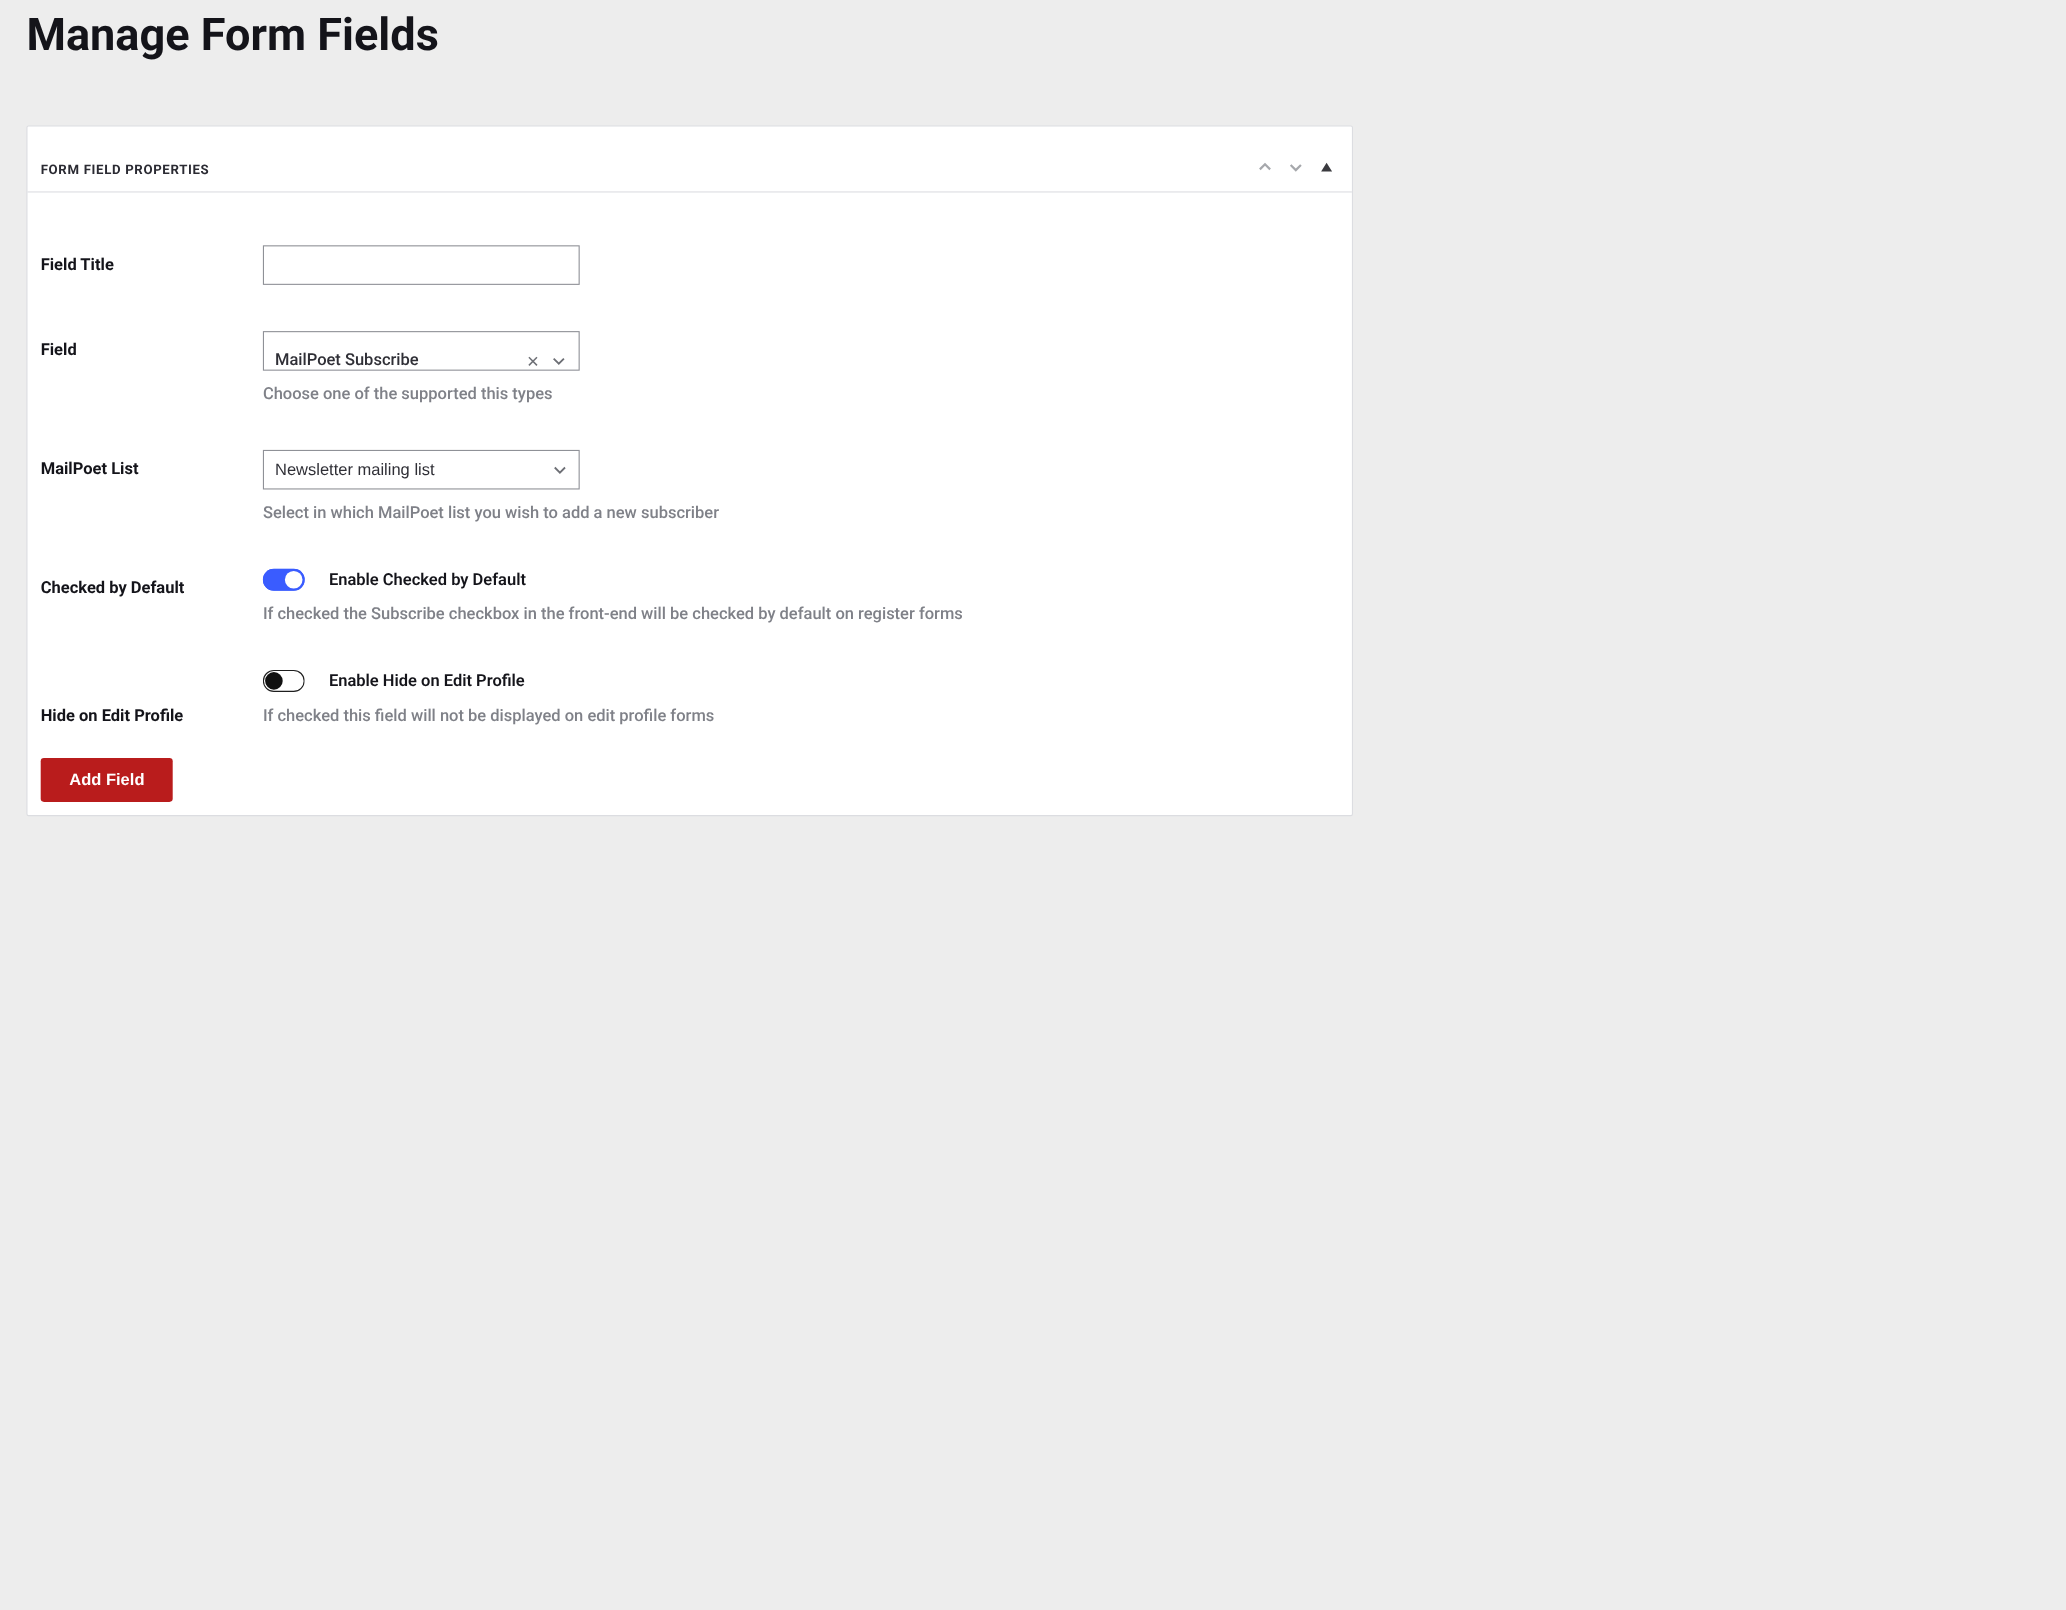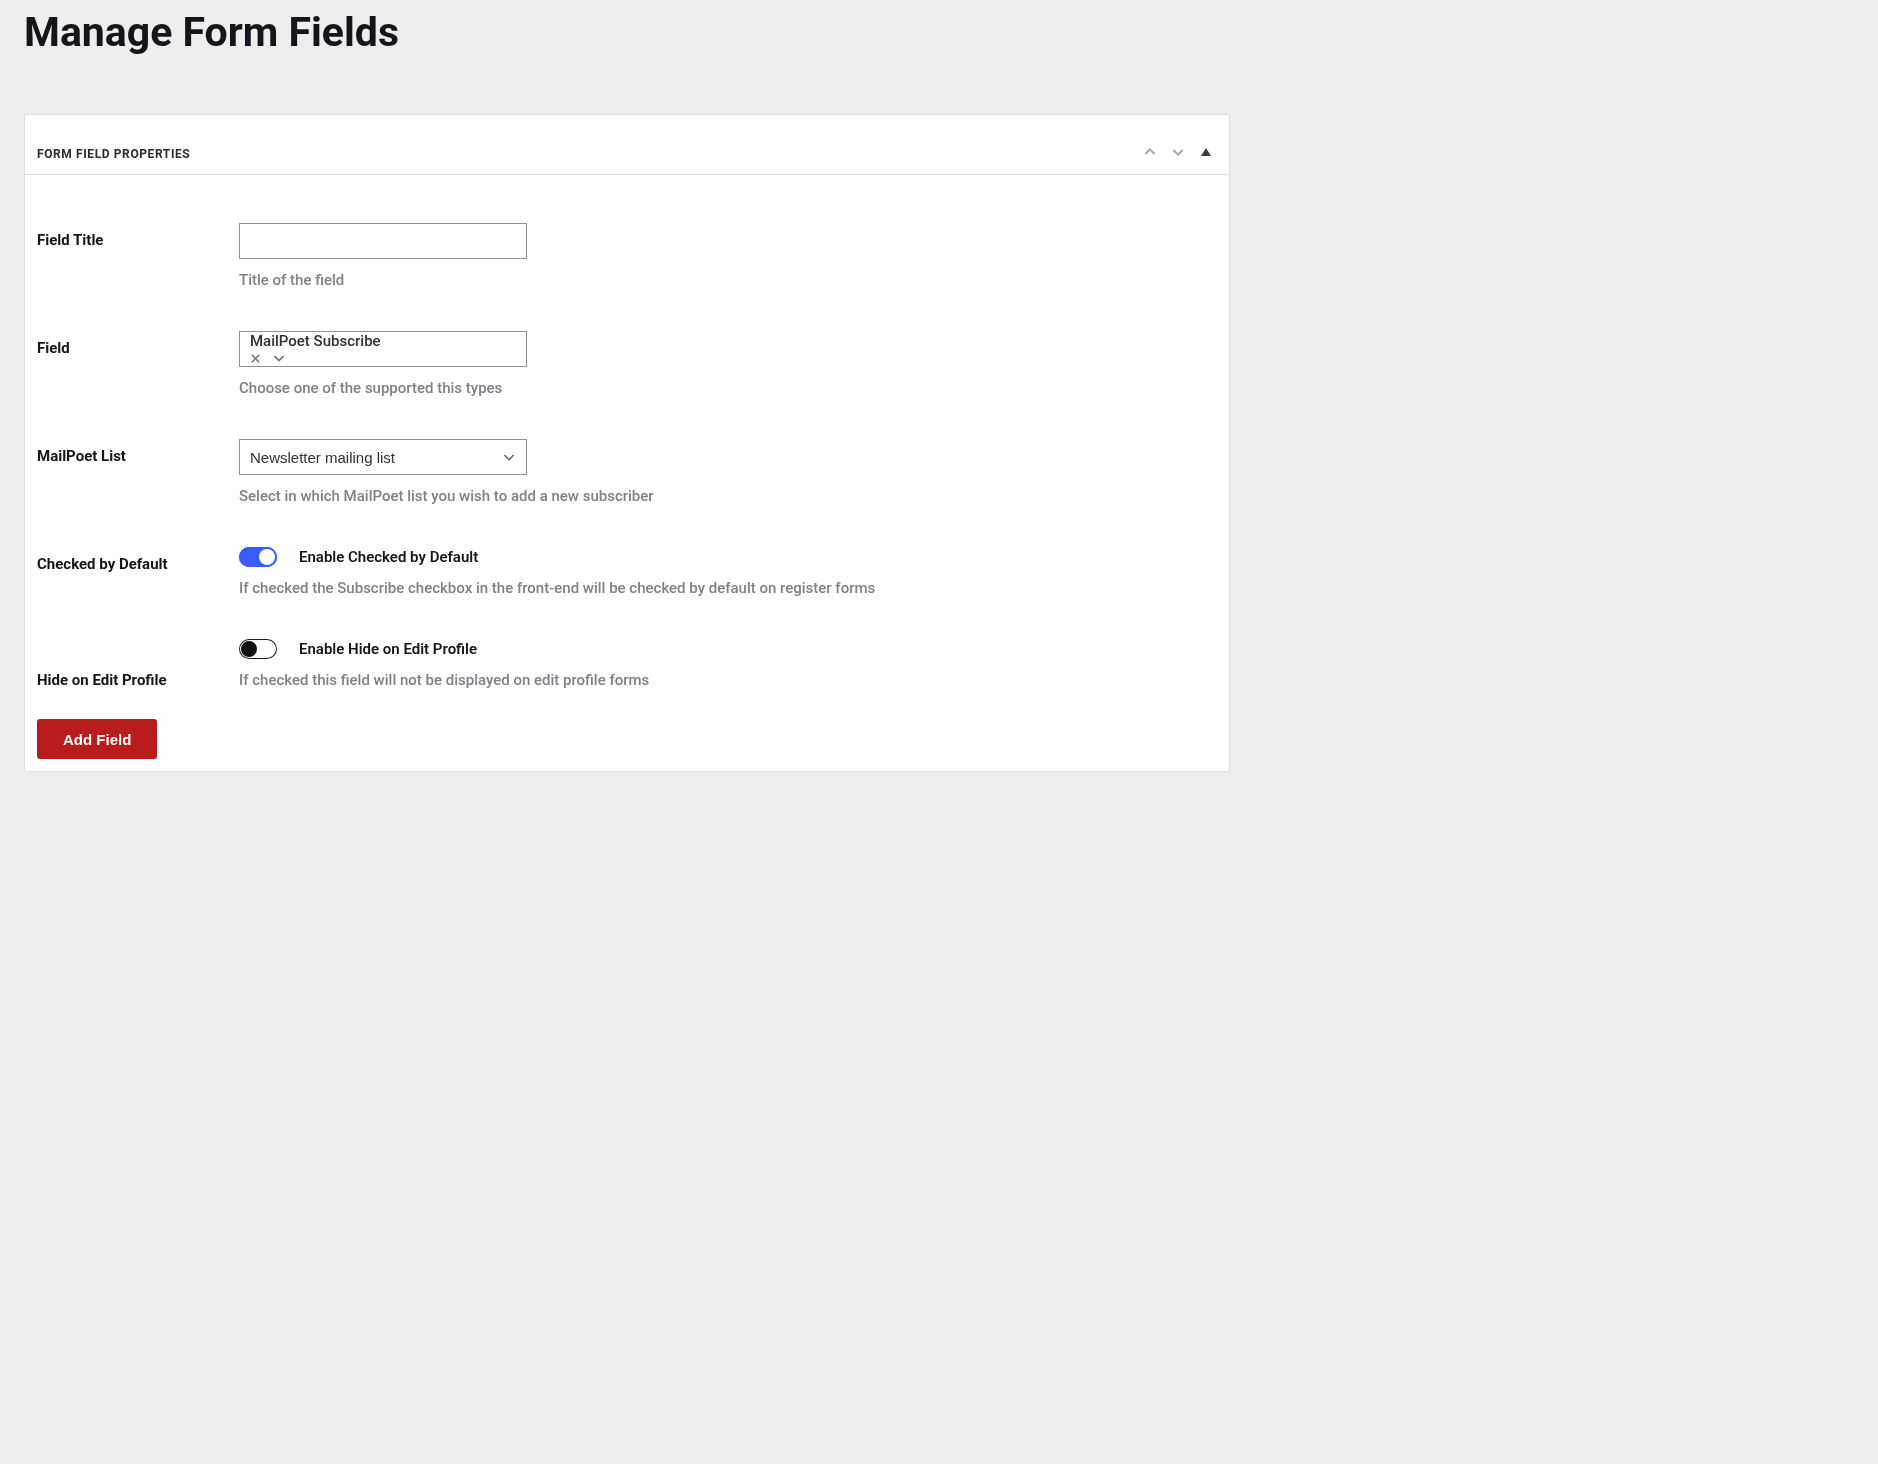--- a/index.html
+++ b/index.html
@@ -85,25 +85,24 @@
     padding: 0 8px;
     font-size: 14px;
   }
 
   .combo {
     width: 288px;
     height: 36px;
     border: 1px solid #8f9197;
     background: #fff;
     display: flex;
-    align-items: flex-start;
+    align-items: flex-end;
     padding: 0 10px;
     font-size: 15px;
     position: relative;
-    flex-direction: column;
   }
   .combo .combo-value { flex: 1; color: #2f2f36; font-weight: 500; }
   .combo .combo-icons { display: flex; align-items: center; gap: 10px; color: #6e7076; }
 
   .select-wrap { position: relative; width: 288px; }
   .select {
     width: 100%;
     height: 36px;
     border: 1px solid #8f9197;
     background: #fff;
@@ -188,21 +187,20 @@
     </div>
   </div>
 
   <div class="panel-body">
 
     
     <div class="form-row">
       <div class="form-label">Field Title</div>
       <div class="form-control">
         <input class="text-input" type="text" value="" style="">
-        <div class="help">Title of the field</div>
       </div>
     </div>
 
     
     <div class="form-row">
       <div class="form-label">Field</div>
       <div class="form-control">
         <div class="combo">
           <span class="combo-value">MailPoet Subscribe</span>
           <span class="combo-icons">

